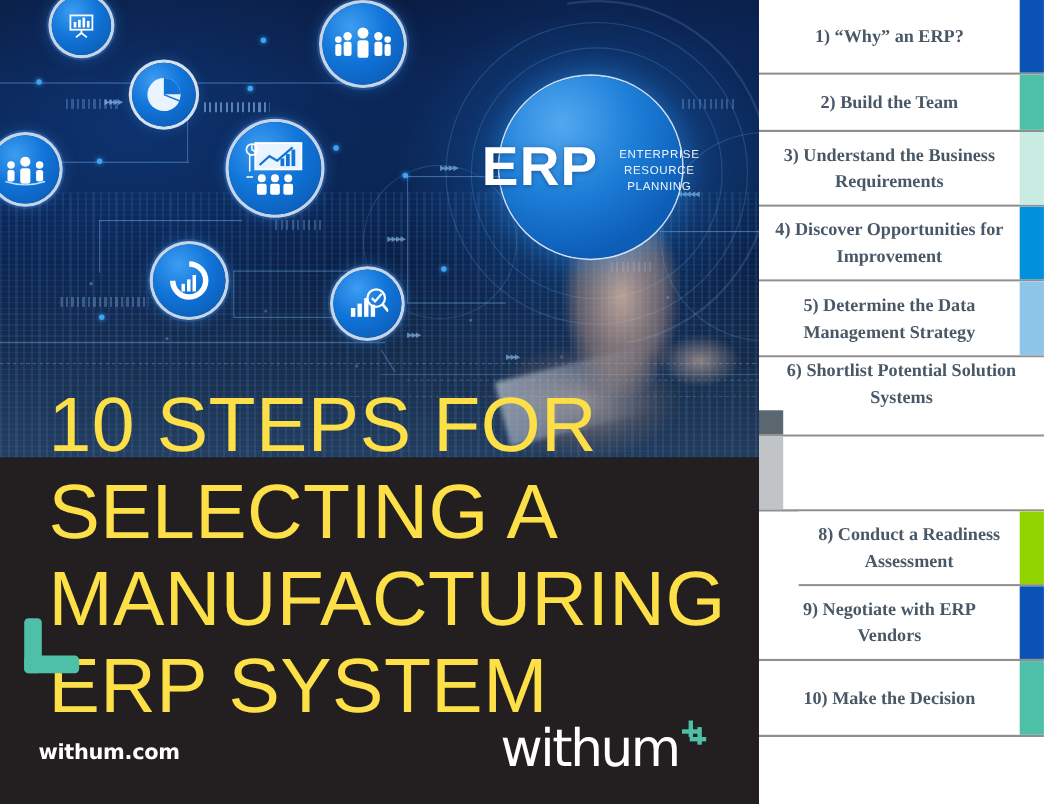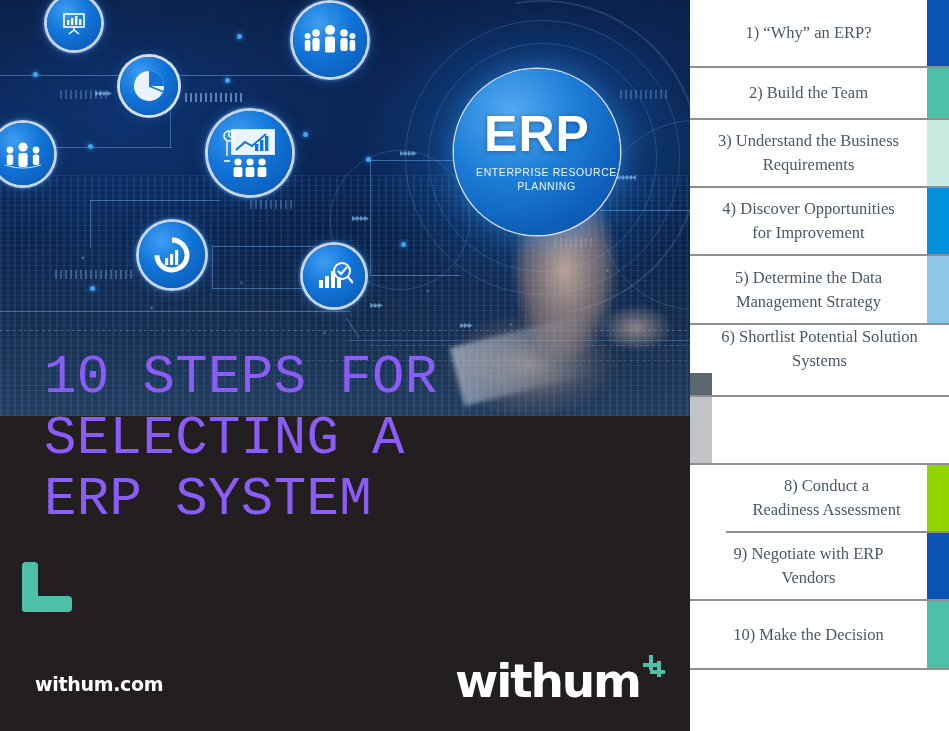--- a/index.html
+++ b/index.html
@@ -60,70 +60,70 @@
                0 0 16px rgba(60,150,240,.55);
     display:flex; align-items:center; justify-content:center; }
   .ring.plain { box-shadow:0 0 0 3px rgba(235,242,250,.9), 0 0 14px rgba(60,150,240,.5); }
   .ring svg { display:block; }
 
   
   .erp-sphere { position:absolute; left:454px; top:69px; width:166px; height:166px;
     border-radius:50%;
     background:radial-gradient(circle at 34% 26%, #54a9f0 0%, #1d7fd8 40%, #0e5fba 72%, #0a4ea2 100%);
     box-shadow:0 0 0 1.5px rgba(235,245,255,.85), 0 0 30px rgba(40,140,235,.65);
-    display:flex; flex-direction:column; align-items:center; justify-content:center; }
+    display:flex; flex-direction:row; align-items:center; justify-content:center; }
   .erp-word { color:#fff; font-size:50px; font-weight:bold; letter-spacing:1px;
     line-height:.95; font-family:"Liberation Sans", sans-serif;
     text-shadow:0 1px 5px rgba(0,20,60,.4); }
   .erp-sub { color:#eef5fd; font-size:10.5px; letter-spacing:.6px;
     text-align:center; line-height:1.35; margin-top:7px;
     font-family:"Liberation Sans", sans-serif; }
   .hand { position:absolute; left:440px; top:150px; width:260px; height:270px;
     background:
       radial-gradient(ellipse 70px 120px at 125px 120px, rgba(226,190,168,.80) 0%, rgba(196,156,136,.45) 55%, rgba(0,0,0,0) 78%),
       radial-gradient(ellipse 105px 62px at 90px 215px, rgba(214,180,160,.55) 0%, rgba(150,120,110,.22) 60%, rgba(0,0,0,0) 85%),
       radial-gradient(ellipse 46px 30px at 196px 178px, rgba(232,196,174,.55) 0%, rgba(0,0,0,0) 80%);
     filter:blur(1.2px); }
   .cuff { position:absolute; left:455px; top:330px; width:140px; height:60px;
     background:linear-gradient(110deg, rgba(225,232,242,.55), rgba(180,195,215,.18) 60%, rgba(0,0,0,0));
     filter:blur(2px); transform:rotate(-14deg); }
 
   
   .headline { position:absolute; left:44px; top:347px; width:600px;
-    color:#8b5cf6; font-family:Liberation Mono, monospace;
-    font-size:54px; line-height:1.13; letter-spacing:.4px; }
+    color:#fde047; font-family:Liberation Sans, sans-serif;
+    font-size:70px; line-height:1.13; letter-spacing:.4px; }
   .l-accent { position:absolute; left:22px; top:562px; width:50px; height:50px; }
   .l-accent i { position:absolute; background:#4FC0A8; display:block; }
   .l-accent .v { left:0; top:0; width:16px; height:50px; border-radius:4px; }
   .l-accent .h { left:0; bottom:0; width:50px; height:16px; border-radius:4px; }
 
   
   .site-url { position:absolute; left:35px; top:673px; color:#ffffff;
     font-size:19px; font-weight:bold; letter-spacing:-.3px;
     font-family:"DejaVu Sans", sans-serif; }
   .brand { position:absolute; left:455px; top:657px; display:flex;
     align-items:flex-start; }
-  .brand-word { color:#ffffff; font-size:47px; font-weight:bold;
+  .brand-word { color:#ffffff; font-size:47px; font-weight:normal;
     letter-spacing:-2.2px; line-height:1; font-family:"DejaVu Sans", sans-serif; }
   .brand-mark { position:relative; width:22px; height:22px; margin:-2px 0 0 3px; }
   .brand-mark i { position:absolute; background:#4FC0A8; display:block; }
   .brand-mark .m-v1 { left:6px;  top:0;   width:4px; height:15px; }
   .brand-mark .m-v2 { left:14px; top:6px; width:4px; height:16px; }
   .brand-mark .m-h1 { left:0;  top:8px;  width:15px; height:4px; }
   .brand-mark .m-h2 { left:7px; top:15px; width:15px; height:4px; }
 
   
   .sidebar { position:absolute; left:690px; top:0; width:259px; height:731px;
     background:#ffffff; }
   .step { position:relative; display:flex; align-items:stretch;
     border-bottom:2px solid #8f8f8f; background:#fff; }
   .step-label { flex:1; display:flex; align-items:center; justify-content:center;
-    text-align:center; padding:0 24px;
+    text-align:center; padding:0 12px;
     color:#495867; font-family:"Liberation Serif", serif;
-    font-size:16.5px; font-weight:normal; line-height:1.45;border-radius:31px; }
+    font-size:16.5px; font-weight:bold; line-height:1.45;border-radius:31px; }
   .step-swatch { width:22px; flex:0 0 22px; }
   .step.empty { border-bottom:none; }
   .step.empty .step-swatch { background:#ffffff; }
   .sidebar-top-fade { position:absolute; left:0; top:0; width:237px; height:14px;
     background:linear-gradient(180deg, rgba(226,226,228,.95), rgba(255,255,255,0)); }
 </style>
 </head>
 <body>
 
 <div id="page">
@@ -289,20 +289,21 @@
       <div class="erp-sphere">
         <div class="erp-word">ERP</div>
         <div class="erp-sub" style="white-space:pre-line;margin-left:19px;">ENTERPRISE RESOURCE
 PLANNING</div>
       </div>
     </div>
 
     <div class="headline">
       <div>10 STEPS FOR</div>
       <div>SELECTING A</div>
+      <div>MANUFACTURING</div>
       <div>ERP SYSTEM</div>
     </div>
     <div class="l-accent">
       <i class="v"></i>
         <i class="h"></i>
     </div>
 
     <div class="site-url">withum.com</div>
     <div class="brand">
       <div class="brand-word">withum</div>

